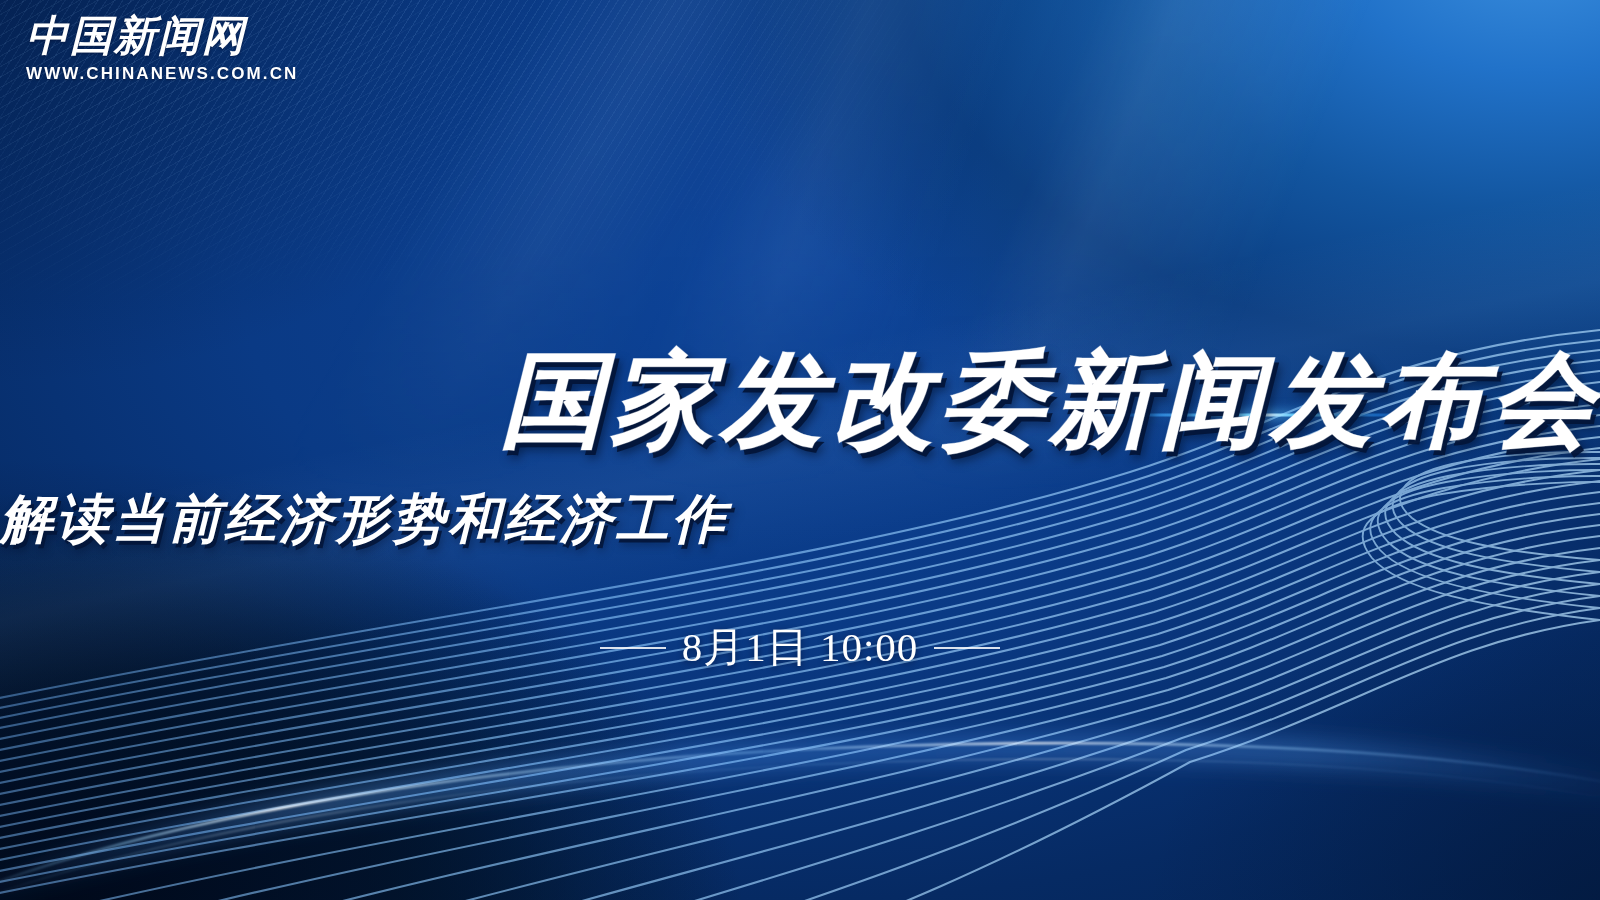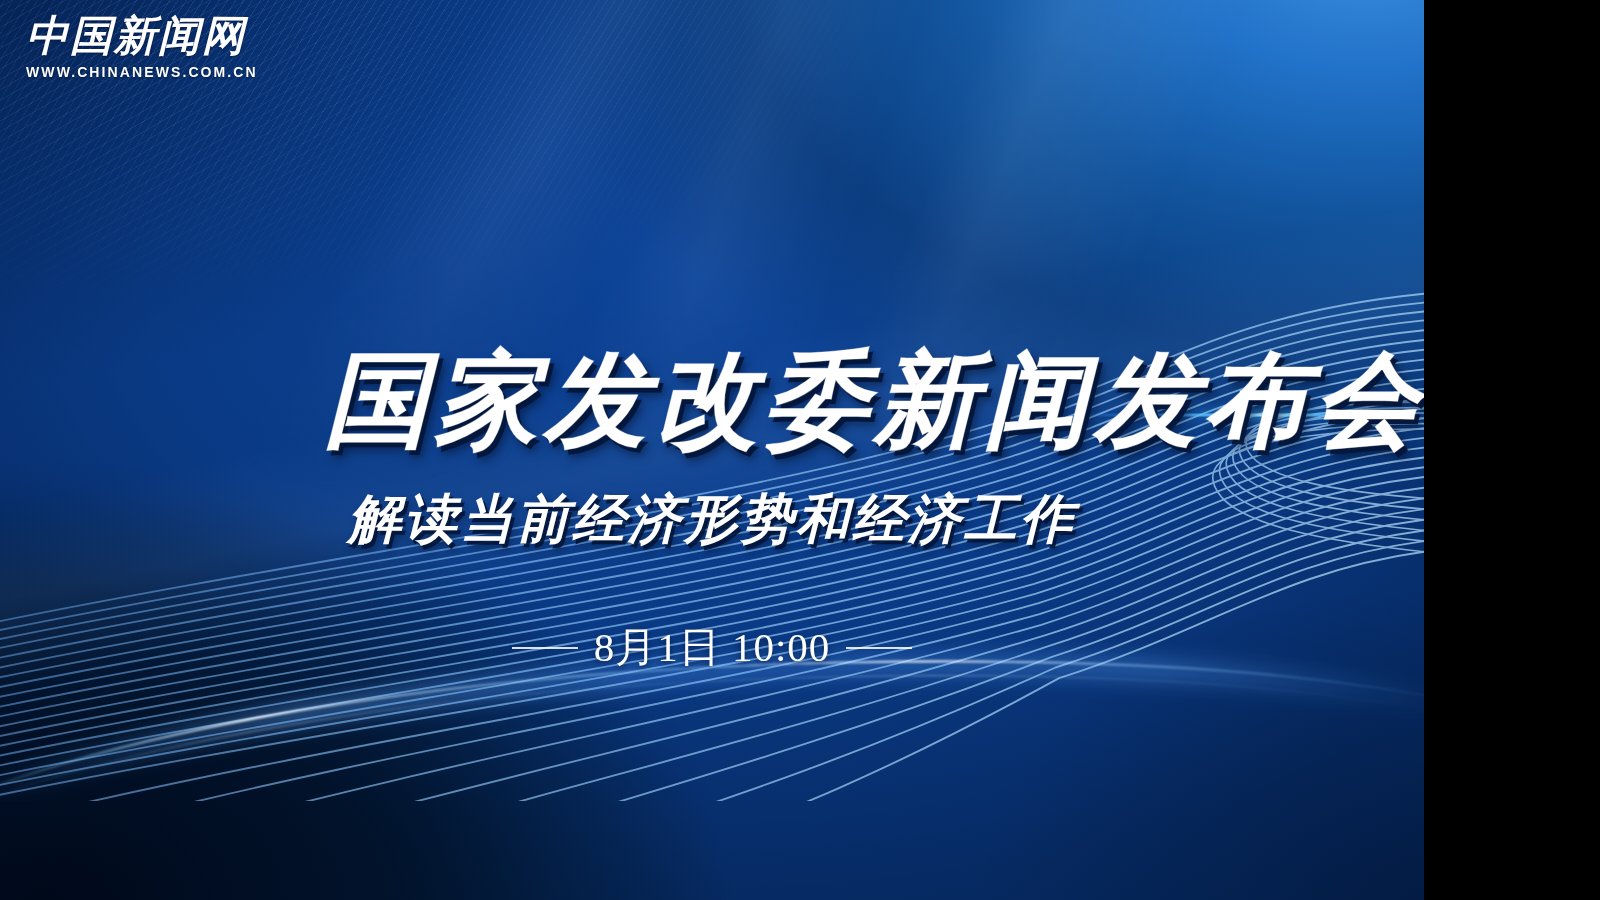--- a/index.html
+++ b/index.html
@@ -2,21 +2,21 @@
 <html><head>
 <meta charset="utf-8">
 <style>
   html, body {
     margin: 0;
     padding: 0;
     background: #000;
   }
   #poster {
     position: relative;
-    width: 1424px;
+    width: 1600px;
     height: 900px;
     overflow: hidden;
     font-family: "Liberation Sans", sans-serif;
     background: #7f1d1d;
   }
 
   
   .bg-layer {
     position: absolute;
     inset: 0;
@@ -100,21 +100,21 @@
     font-weight: 700;
     font-size: 42px;
     letter-spacing: 2px;
     line-height: 1.08;
     white-space: nowrap;
     font-style: italic;
     text-shadow: 0 1px 3px rgba(0,10,40,0.55);
   }
   .logo-url {
     color: #ffffff;
-    font-size: 14px;
+    font-size: 17px;
     letter-spacing: 2.1px;
     font-weight: 600;
     margin-top: 5px;
     white-space: nowrap;
     text-shadow: 0 1px 2px rgba(0,10,40,0.5);
   }
 
   
   .content {
     position: absolute;
@@ -140,21 +140,21 @@
     text-shadow:
        4px 5px 0 rgba(3,21,57,0.95),
        6px 8px 10px rgba(2,14,40,0.55);
     white-space: nowrap;
     -webkit-text-stroke: 1px rgba(255,255,255,0.35);
   }
   .title-sub {
     position: absolute;
     left: 0; right: 0;
     top: 443px;
-    text-align: center;
+    text-align: left;
     color: #ffffff;
     font-family: "Liberation Sans", "DejaVu Sans", sans-serif;
     font-weight: 800;
     font-style: italic;
     font-size: 53px;
     letter-spacing: 3px;
     line-height: 1.2;
     text-shadow:
        3px 4px 0 rgba(3,21,57,0.9),
        4px 6px 8px rgba(2,14,40,0.5);

